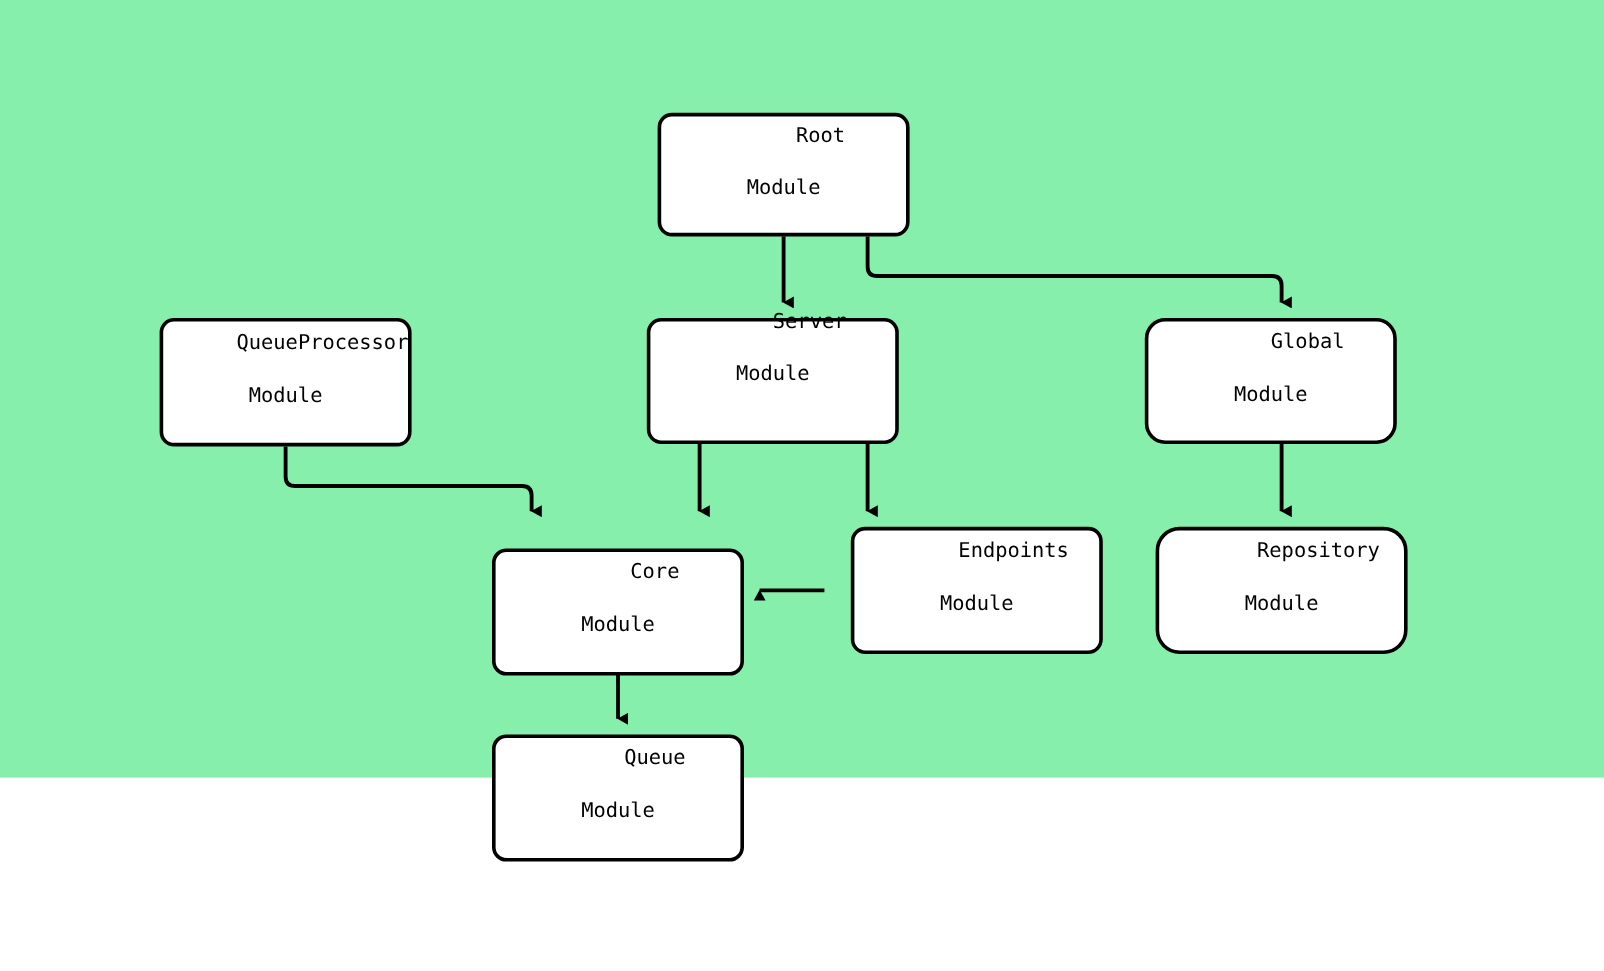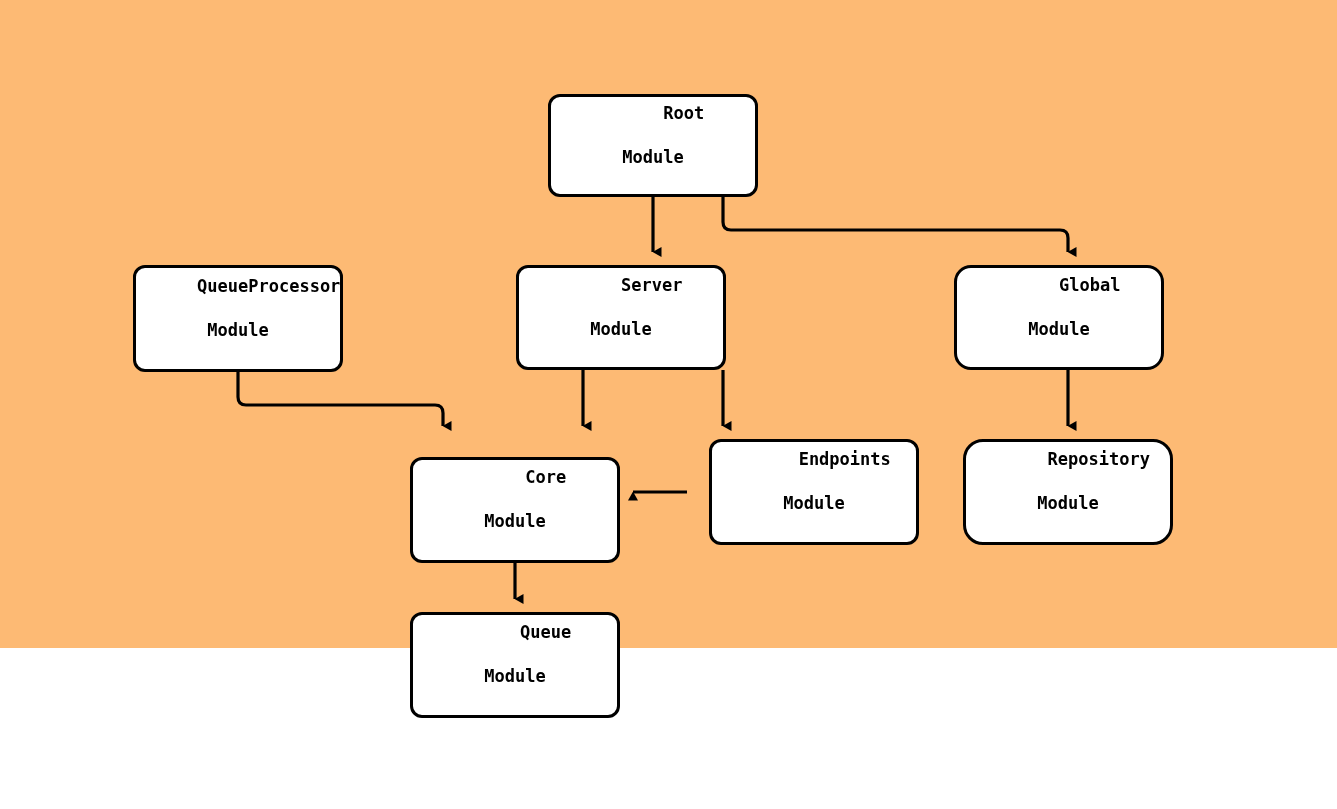--- a/index.html
+++ b/index.html
@@ -11,22 +11,21 @@
   body {
     width: 1337px;
     height: 809px;
     overflow: hidden;
     font-family: "DejaVu Sans Mono", monospace;
   }
   #diagram-canvas {
     position: relative;
     width: 1337px;
     height: 648px;
-    background: #fdba74;
-    font-weight: bold;
+    background: #86efac;
   }
   #edge-layer {
     position: absolute;
     left: 0;
     top: 0;
     width: 1337px;
     height: 809px;
   }
   .node {
     position: absolute;
@@ -86,21 +85,21 @@
     </div>
   </div>
 
   <div class="node" style="left: 133px; top: 265px; width: 210px; height: 107px; background: rgb(255, 255, 255); border-color: rgb(0, 0, 0); color: rgb(0, 0, 0);">
     <div class="node-label">
       <span>QueueProcessor</span>
       <span class="line2">Module</span>
     </div>
   </div>
 
-  <div class="node" style="left: 516px; top: 265px; width: 210px; height: 105px; background: rgb(255, 255, 255); border-color: rgb(0, 0, 0); color: rgb(0, 0, 0);">
+  <div class="node" style="left: 539px; top: 265px; width: 210px; height: 105px; background: rgb(255, 255, 255); border-color: rgb(0, 0, 0); color: rgb(0, 0, 0); justify-content: flex-end;">
     <div class="node-label">
       <span>Server</span>
       <span class="line2">Module</span>
     </div>
   </div>
 
   <div class="node" style="left: 954px; top: 265px; width: 210px; height: 105px; background: rgb(255, 255, 255); border-color: rgb(0, 0, 0); color: rgb(0, 0, 0); border-radius: 17px;">
     <div class="node-label">
       <span>Global</span>
       <span class="line2">Module</span>

